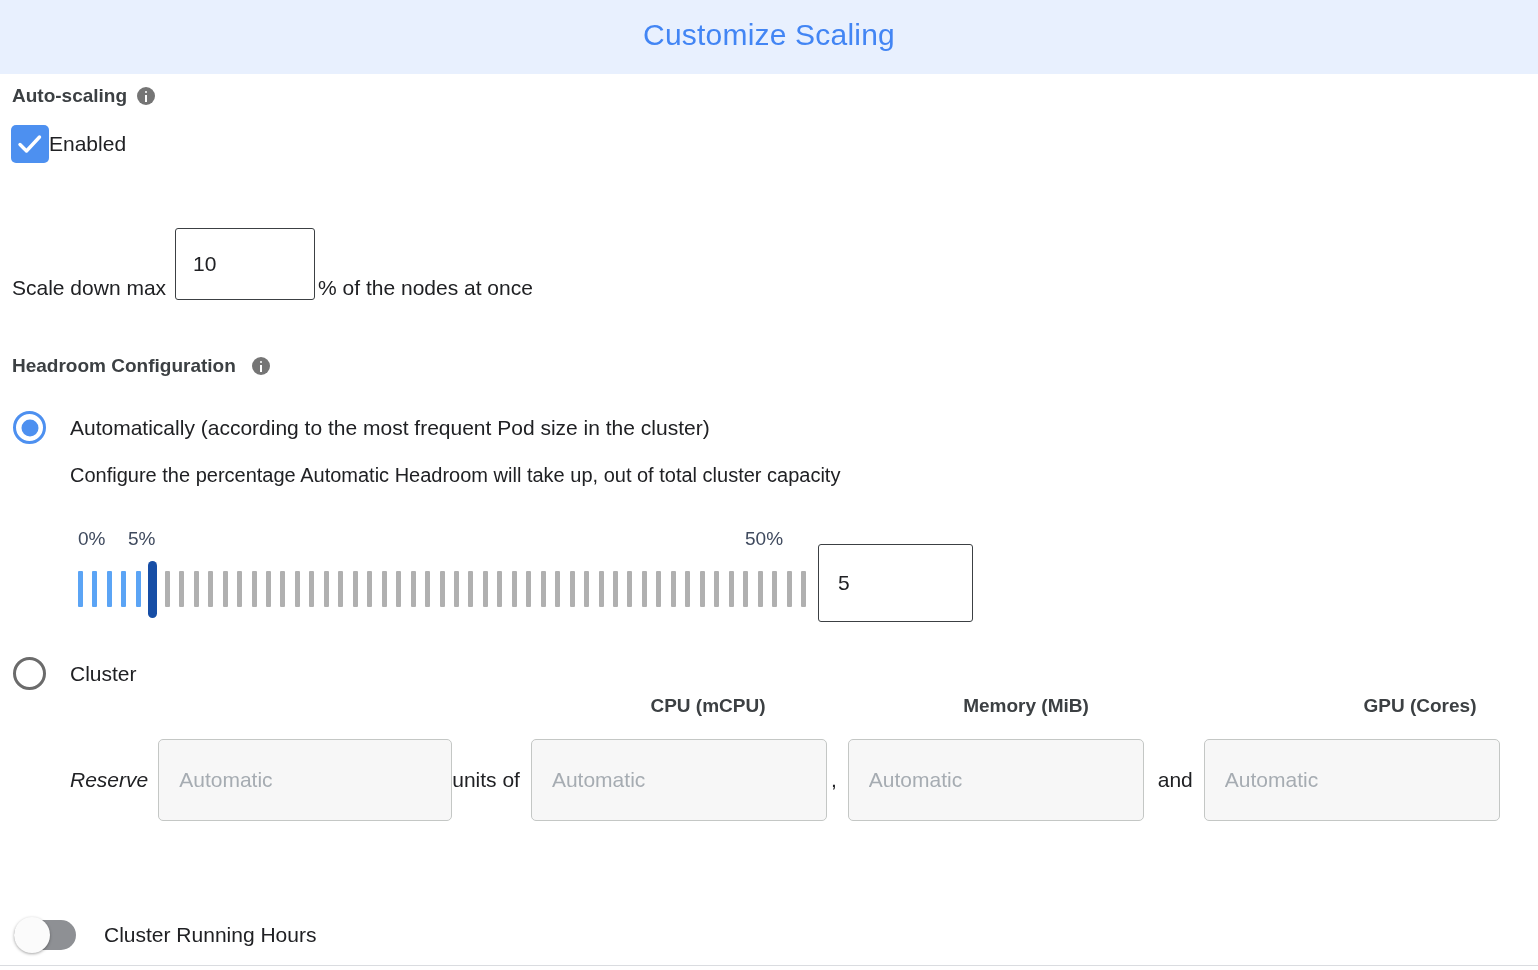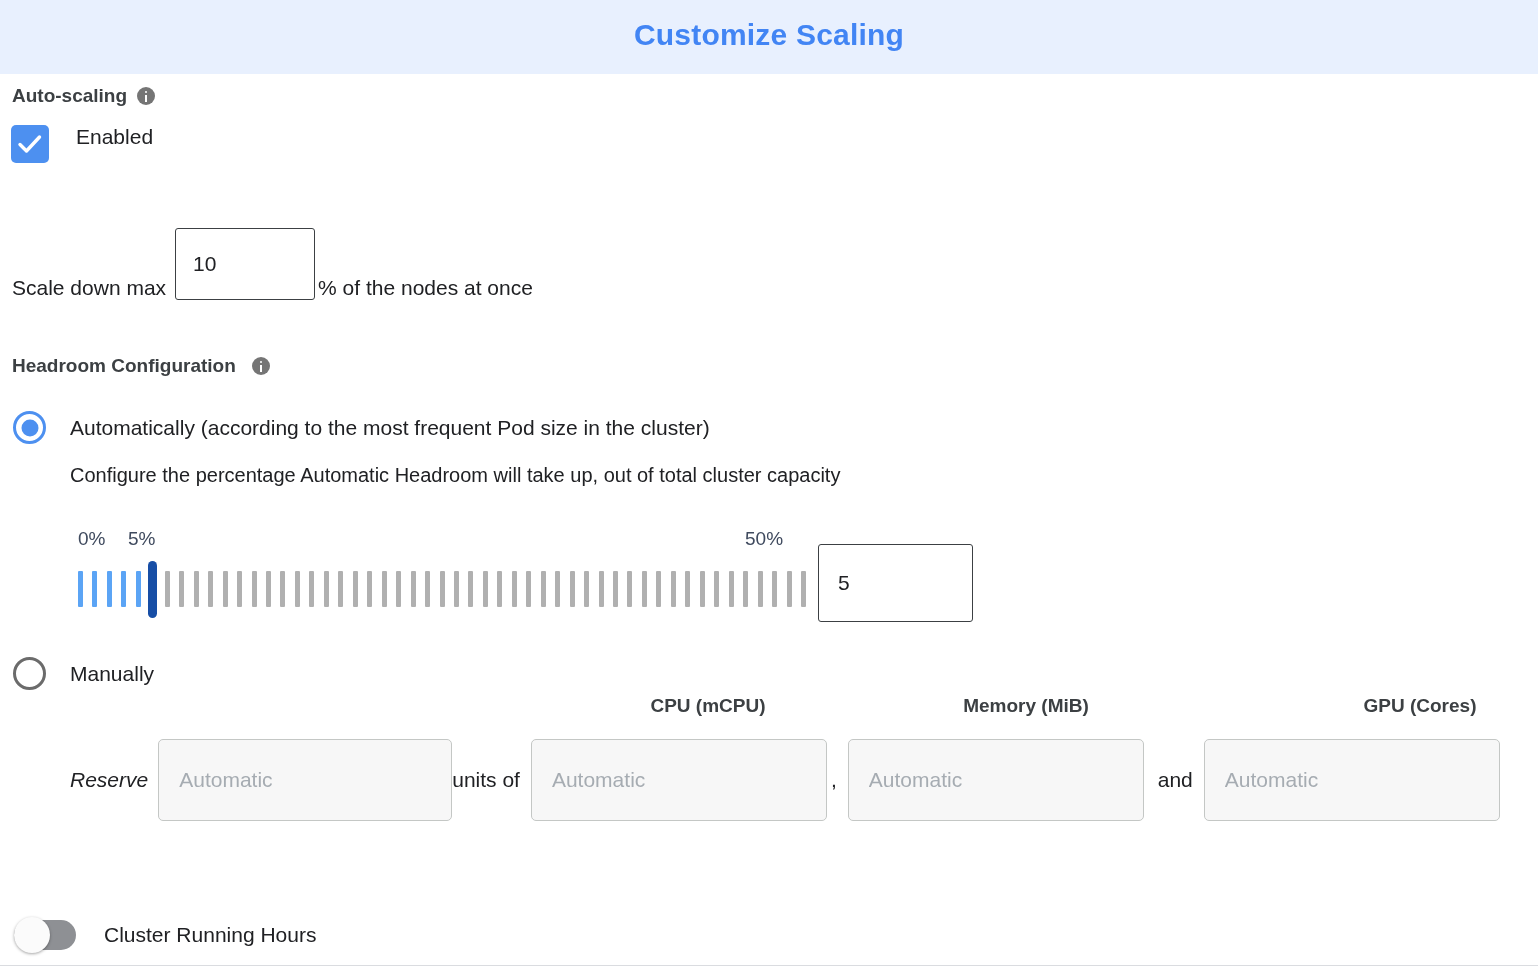--- a/index.html
+++ b/index.html
@@ -24,21 +24,21 @@
     width: 1538px;
     height: 74px;
     background: #e8f0fe;
     display: flex;
     align-items: center;
     justify-content: center;
   }
   .header-title {
     color: #4285f4;
     font-size: 30px;
-    font-weight: 700;
+    font-weight: 400;
     letter-spacing: 0.2px;
     line-height: 1;
     margin-top: -4px;
   }
 
   
   .info-icon {
     display: inline-block;
     width: 18px; height: 18px;
     border-radius: 50%;
@@ -74,22 +74,21 @@
 
   
   .autoscaling-label {
     position: absolute;
     left: 12px; top: 85px;
   }
   .checkbox-row {
     position: absolute;
     left: 11px; top: 125px;
     display: flex;
-    align-items: flex-start;
-    gap: 27px;
+    align-items: center;
   }
   .checkbox {
     width: 38px; height: 38px;
     border-radius: 5px;
     background: #4d90f0;
     position: relative;
     flex: 0 0 auto;
   }
   .checkbox svg { position: absolute; left: 6px; top: 7px; }
   .checkbox-text {
@@ -414,21 +413,21 @@
       <div class="tick" style="left: 708.54px;"></div>
       <div class="tick" style="left: 723px;"></div>
     </div>
   <div class="slider-thumb" id="slider-thumb" style="left: 148.3px;"></div>
 </div>
 
 <input class="slider-value-input" type="text" value="5" style="">
 
 <div class="radio-row-manual">
   <span class="radio unchecked"></span>
-  <span class="radio-label">Manually</span>
+  <span class="radio-label">Cluster</span>
 </div>
 
 <div class="reserve-zone">
   <div class="col-label cl-mem">Memory (MiB)</div>
   <div class="col-label cl-cpu">CPU (mCPU)</div>
   <div class="col-label cl-gpu">GPU (Cores)</div>
 
   <div class="reserve-row">
     <span class="reserve-word">Reserve</span>
     <input class="disabled-input in-units" type="text" disabled="" placeholder="Automatic" style="">

